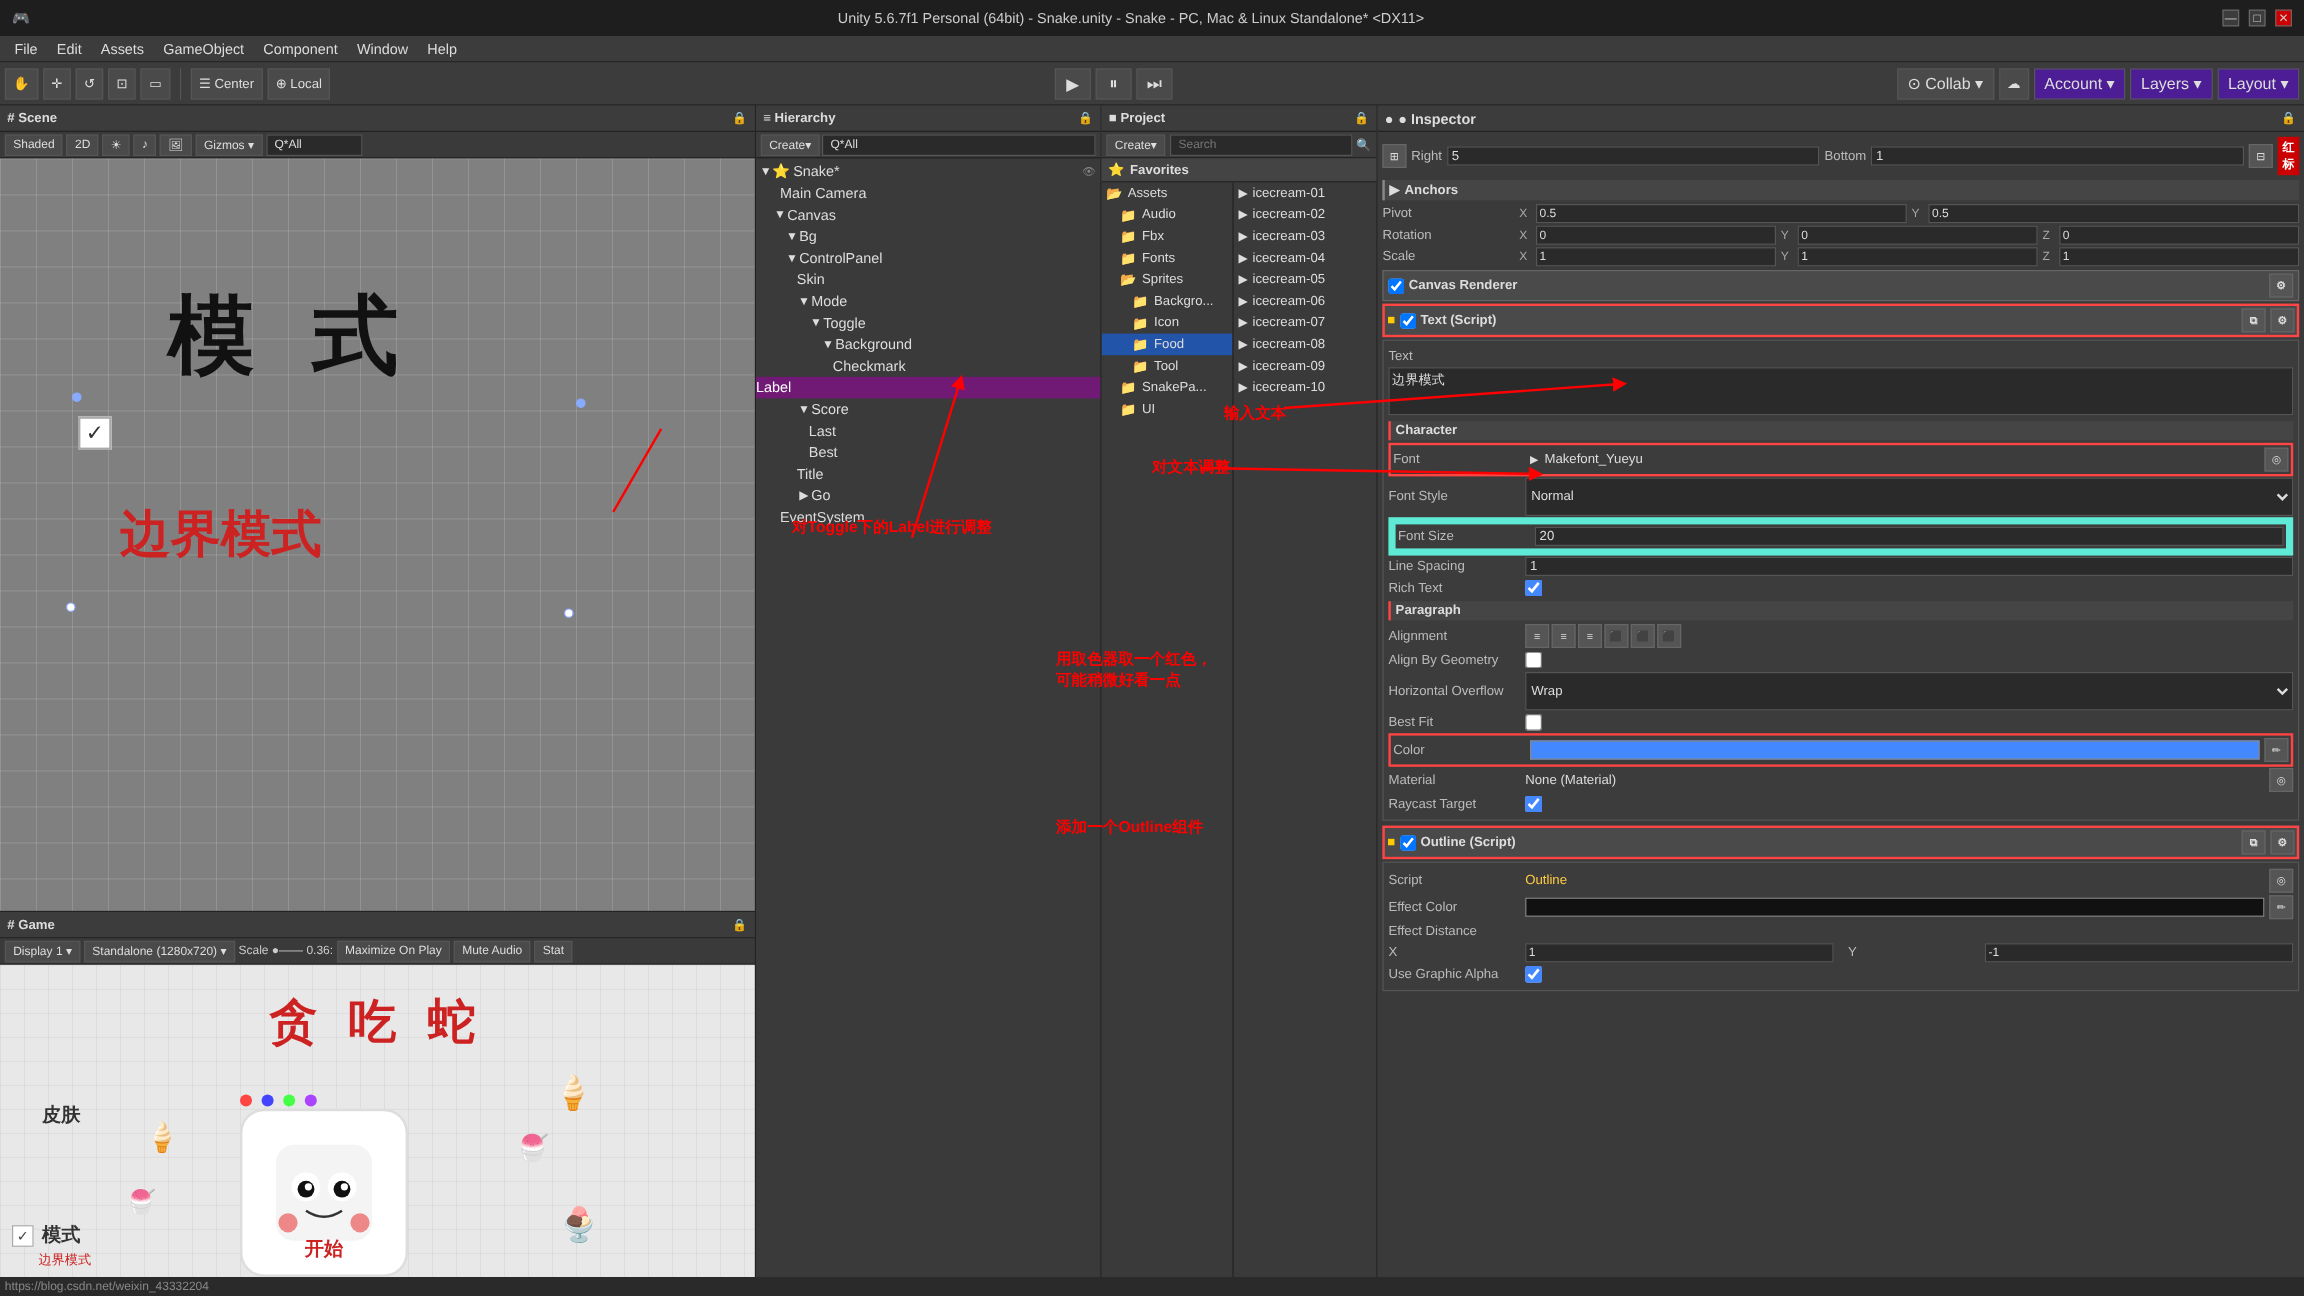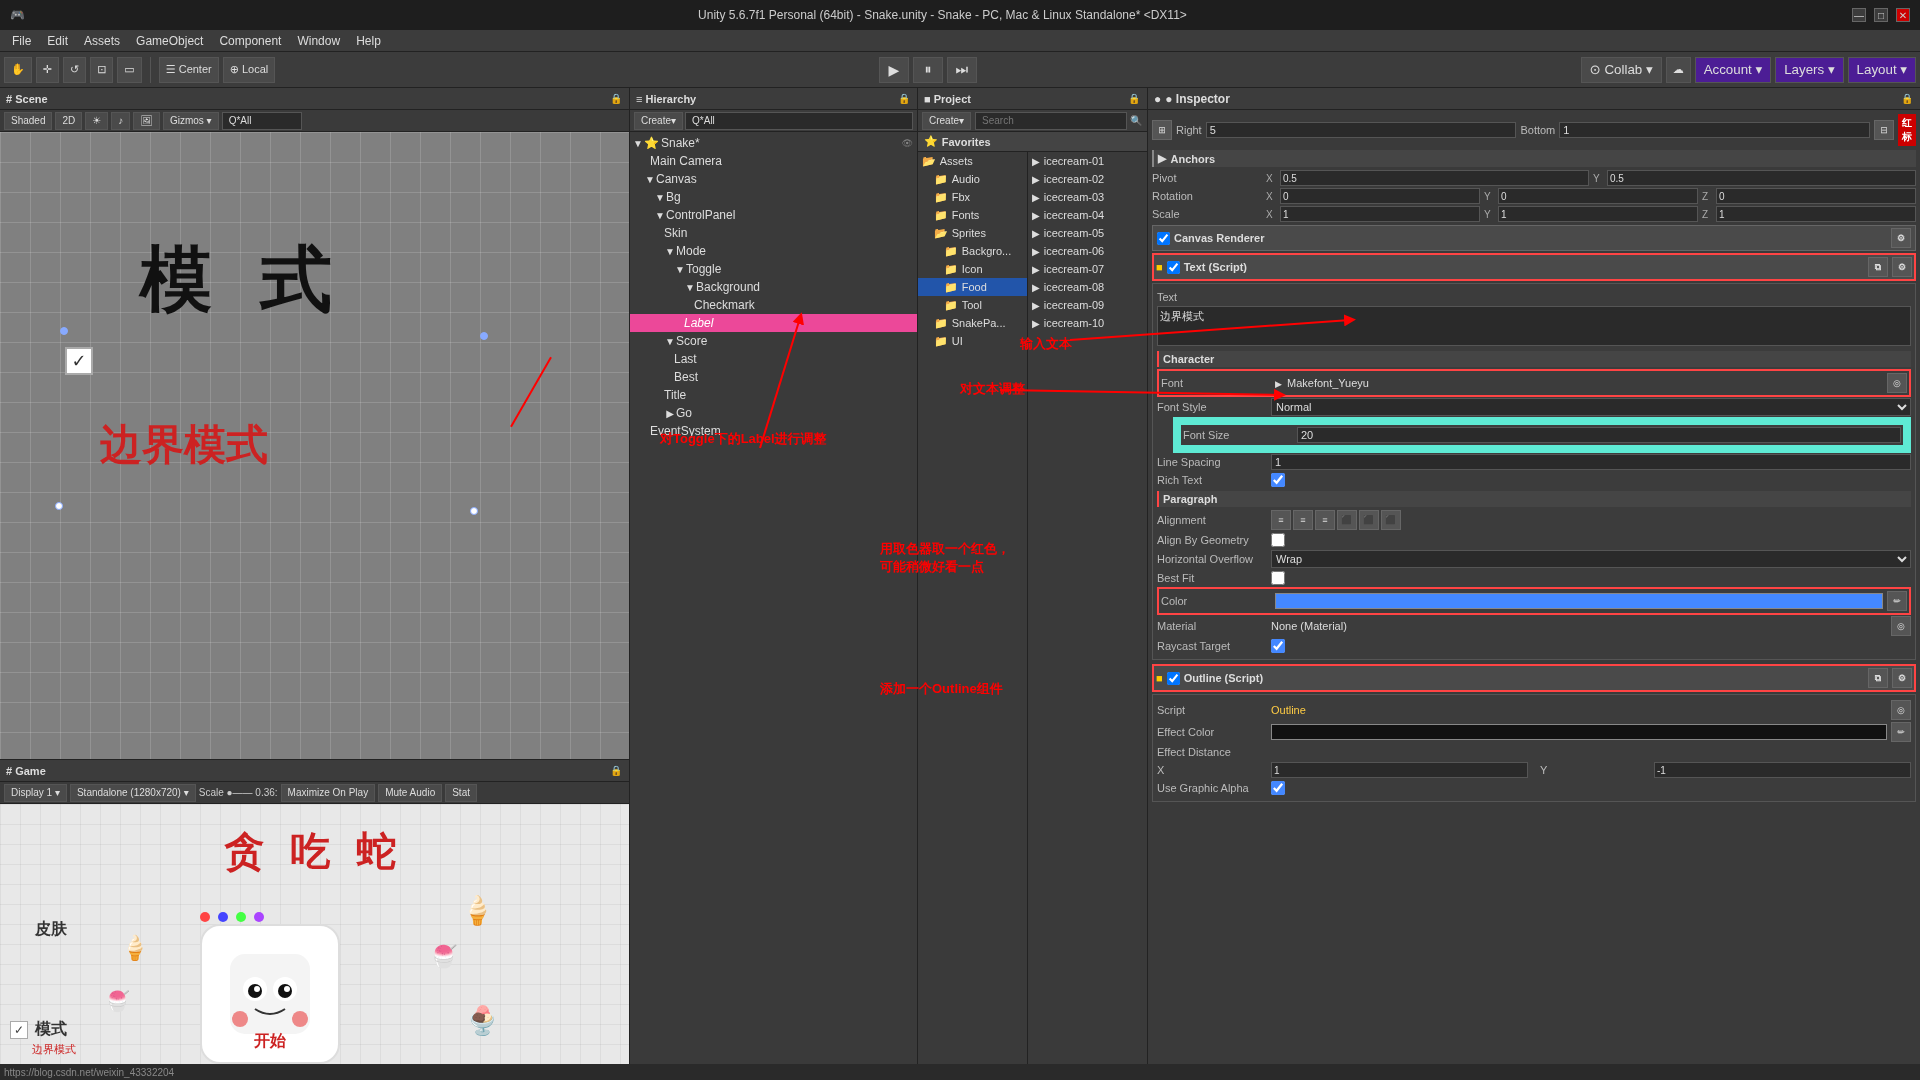--- a/index.html
+++ b/index.html
@@ -316,21 +316,21 @@
       padding: 2px;
       width: 100%;
       height: 40px;
       resize: none;
     }
     .select-field {
       background: #2a2a2a;
       border: 1px solid #555;
       color: #ddd;
       font-size: 11px;
-      height: 18px;
+      height: 32px;
       flex: 1;
     }
     .checkbox-field {
       width: 14px; height: 14px;
       accent-color: #4488ff;
     }
     
     .handle {
       position: absolute;
       width: 8px;
@@ -615,21 +615,21 @@
         <span class="tree-label">Toggle</span>
       </div>
       <div class="tree-item" style="padding-left:54px;">
         <span class="tree-arrow">▼</span>
         <span class="tree-label">Background</span>
       </div>
       <div class="tree-item" style="padding-left:64px;">
         <span class="tree-label">Checkmark</span>
       </div>
 
-      <div class="tree-item selected-red" style="padding-left:54px;background:#ec4899;font-style:italic;">
+      <div class="tree-item selected-red" style="background:#701a75;">
         <span class="tree-label" style="color:white;">Label</span>
       </div>
       <div class="tree-item" style="padding-left:34px;">
         <span class="tree-arrow">▼</span>
         <span class="tree-label">Score</span>
       </div>
       <div class="tree-item" style="padding-left:44px;">
         <span class="tree-label">Last</span>
       </div>
       <div class="tree-item" style="padding-left:44px;">
@@ -867,21 +867,21 @@
 
         
         <div class="inspector-row">
           <span class="inspector-label">Font Style</span>
           <select class="select-field">
             <option>Normal</option>
           </select>
         </div>
 
         
-        <div class="inspector-row red-outline-box" style="border:8px solid #5eead4;margin-left:16px;">
+        <div class="inspector-row red-outline-box" style="border:6px solid #5eead4;">
           <span class="inspector-label">Font Size</span>
           <input type="text" class="inspector-field" value="20" style="">
         </div>
 
         
         <div class="inspector-row">
           <span class="inspector-label">Line Spacing</span>
           <input type="text" class="inspector-field" value="1" style="">
         </div>
 

